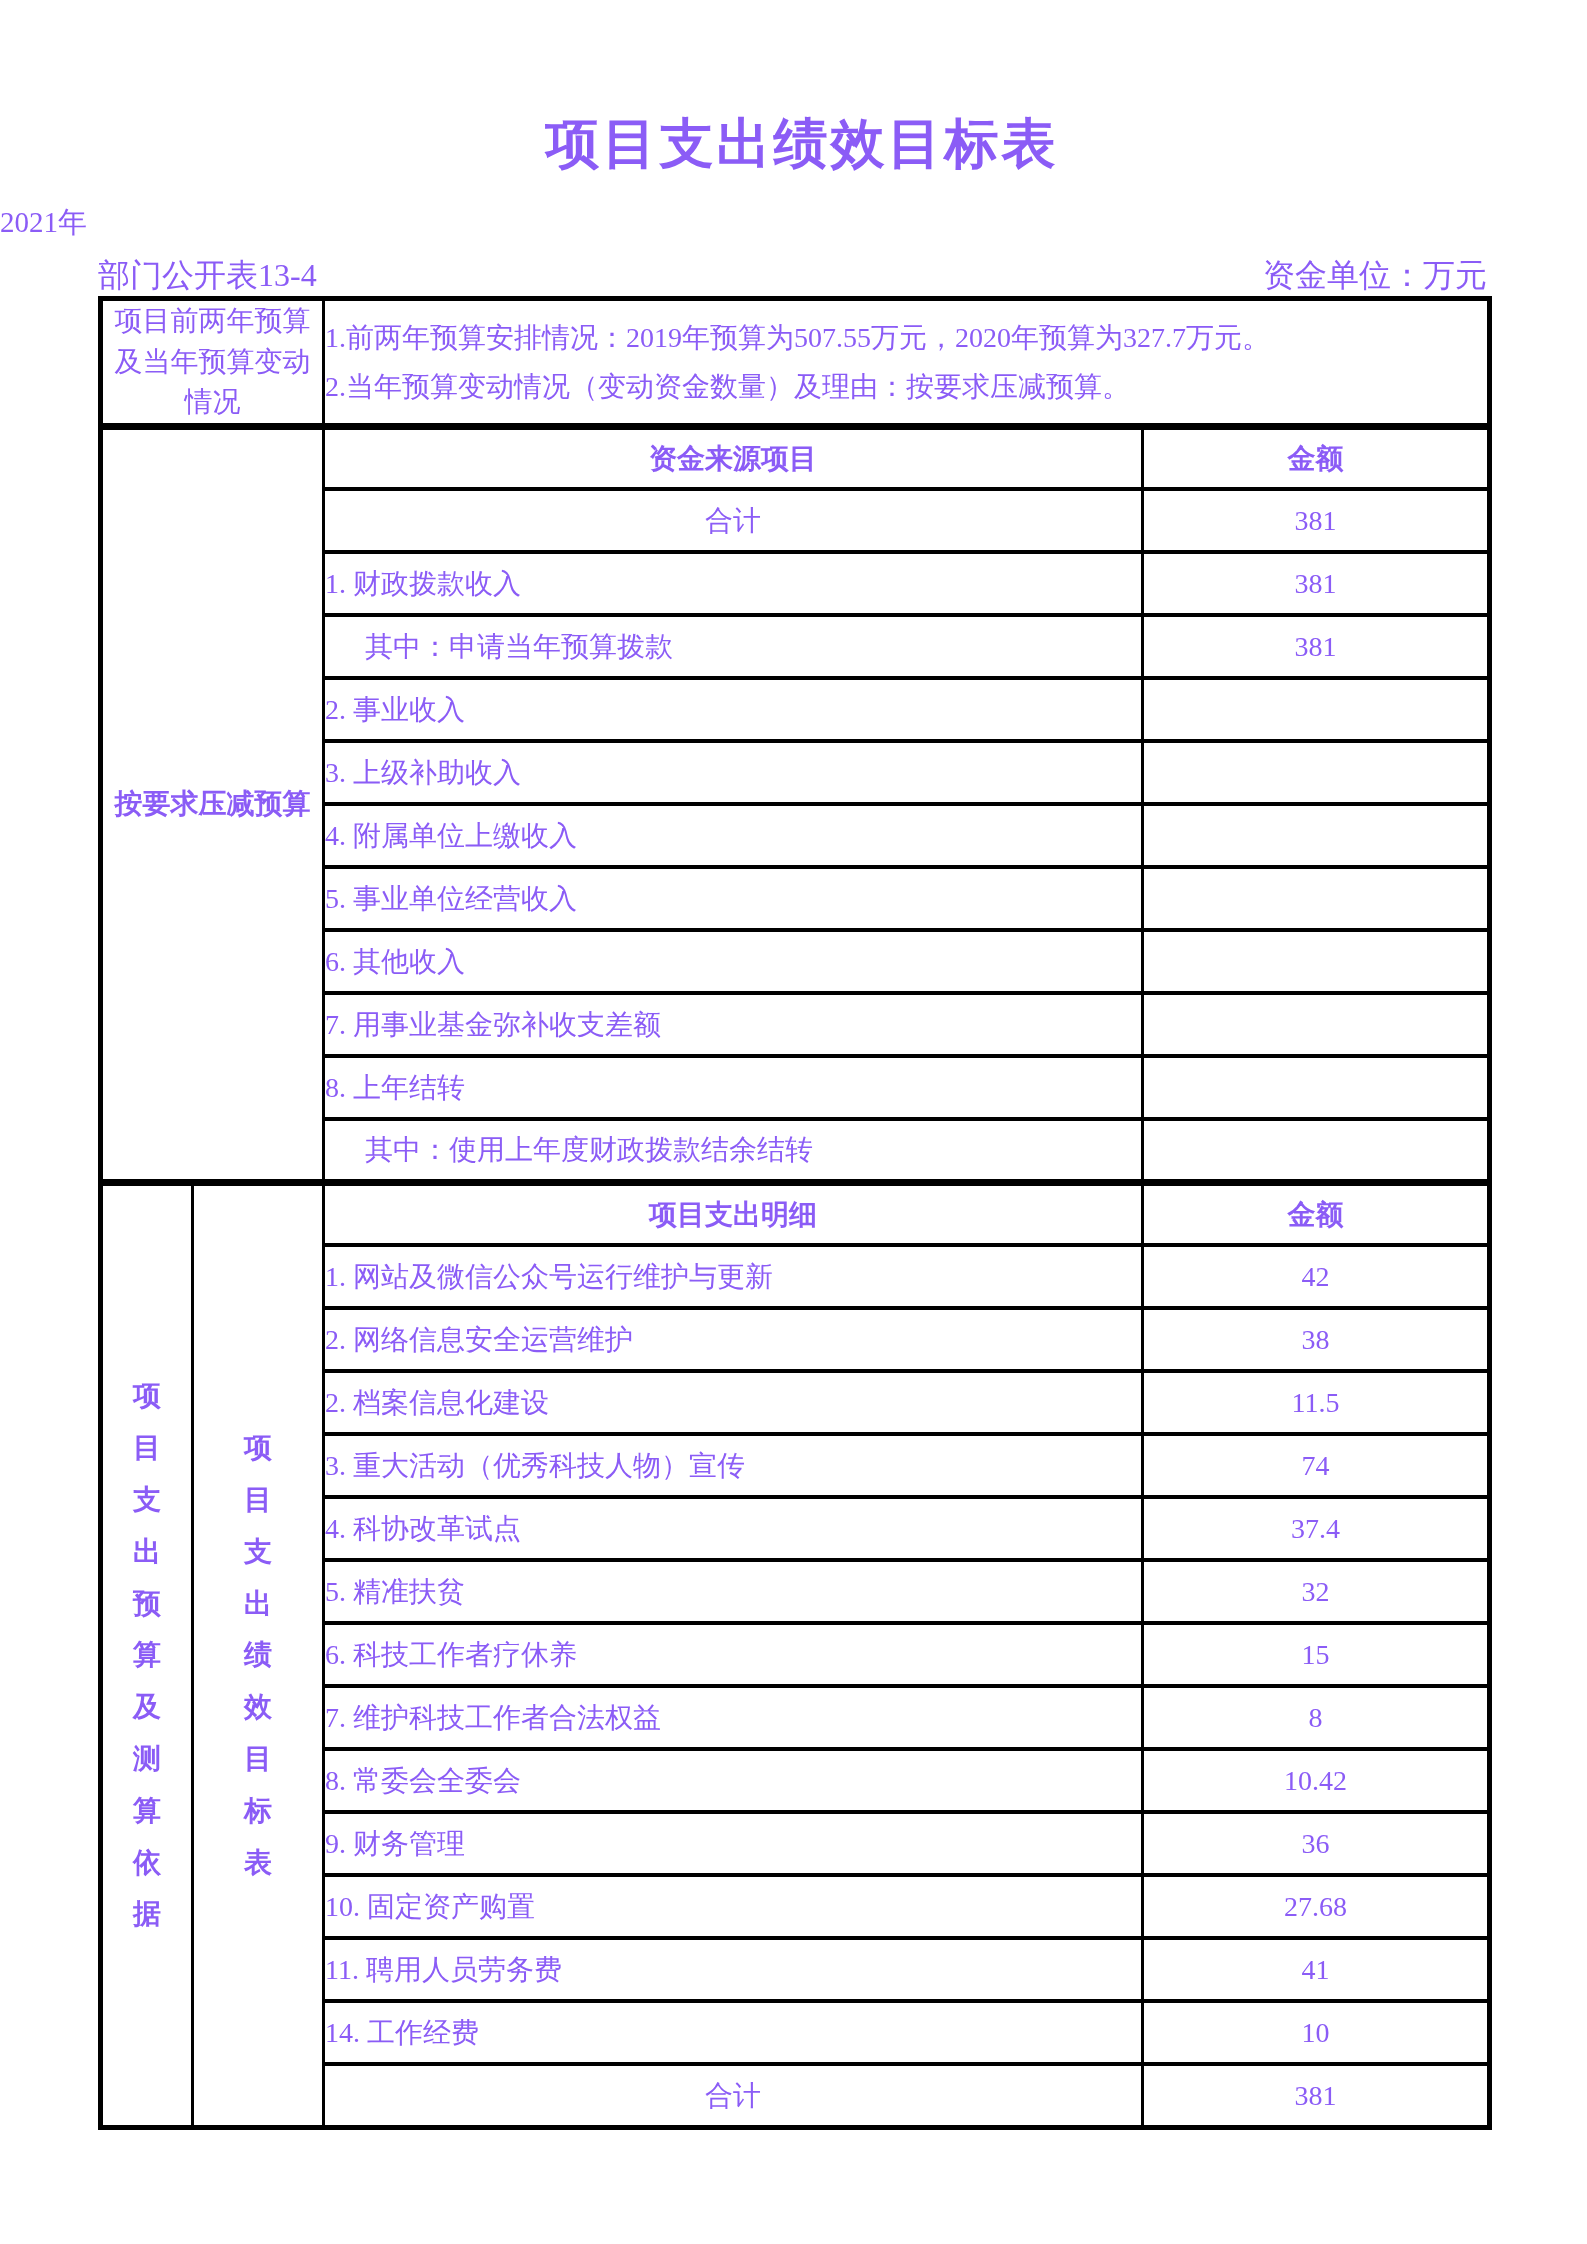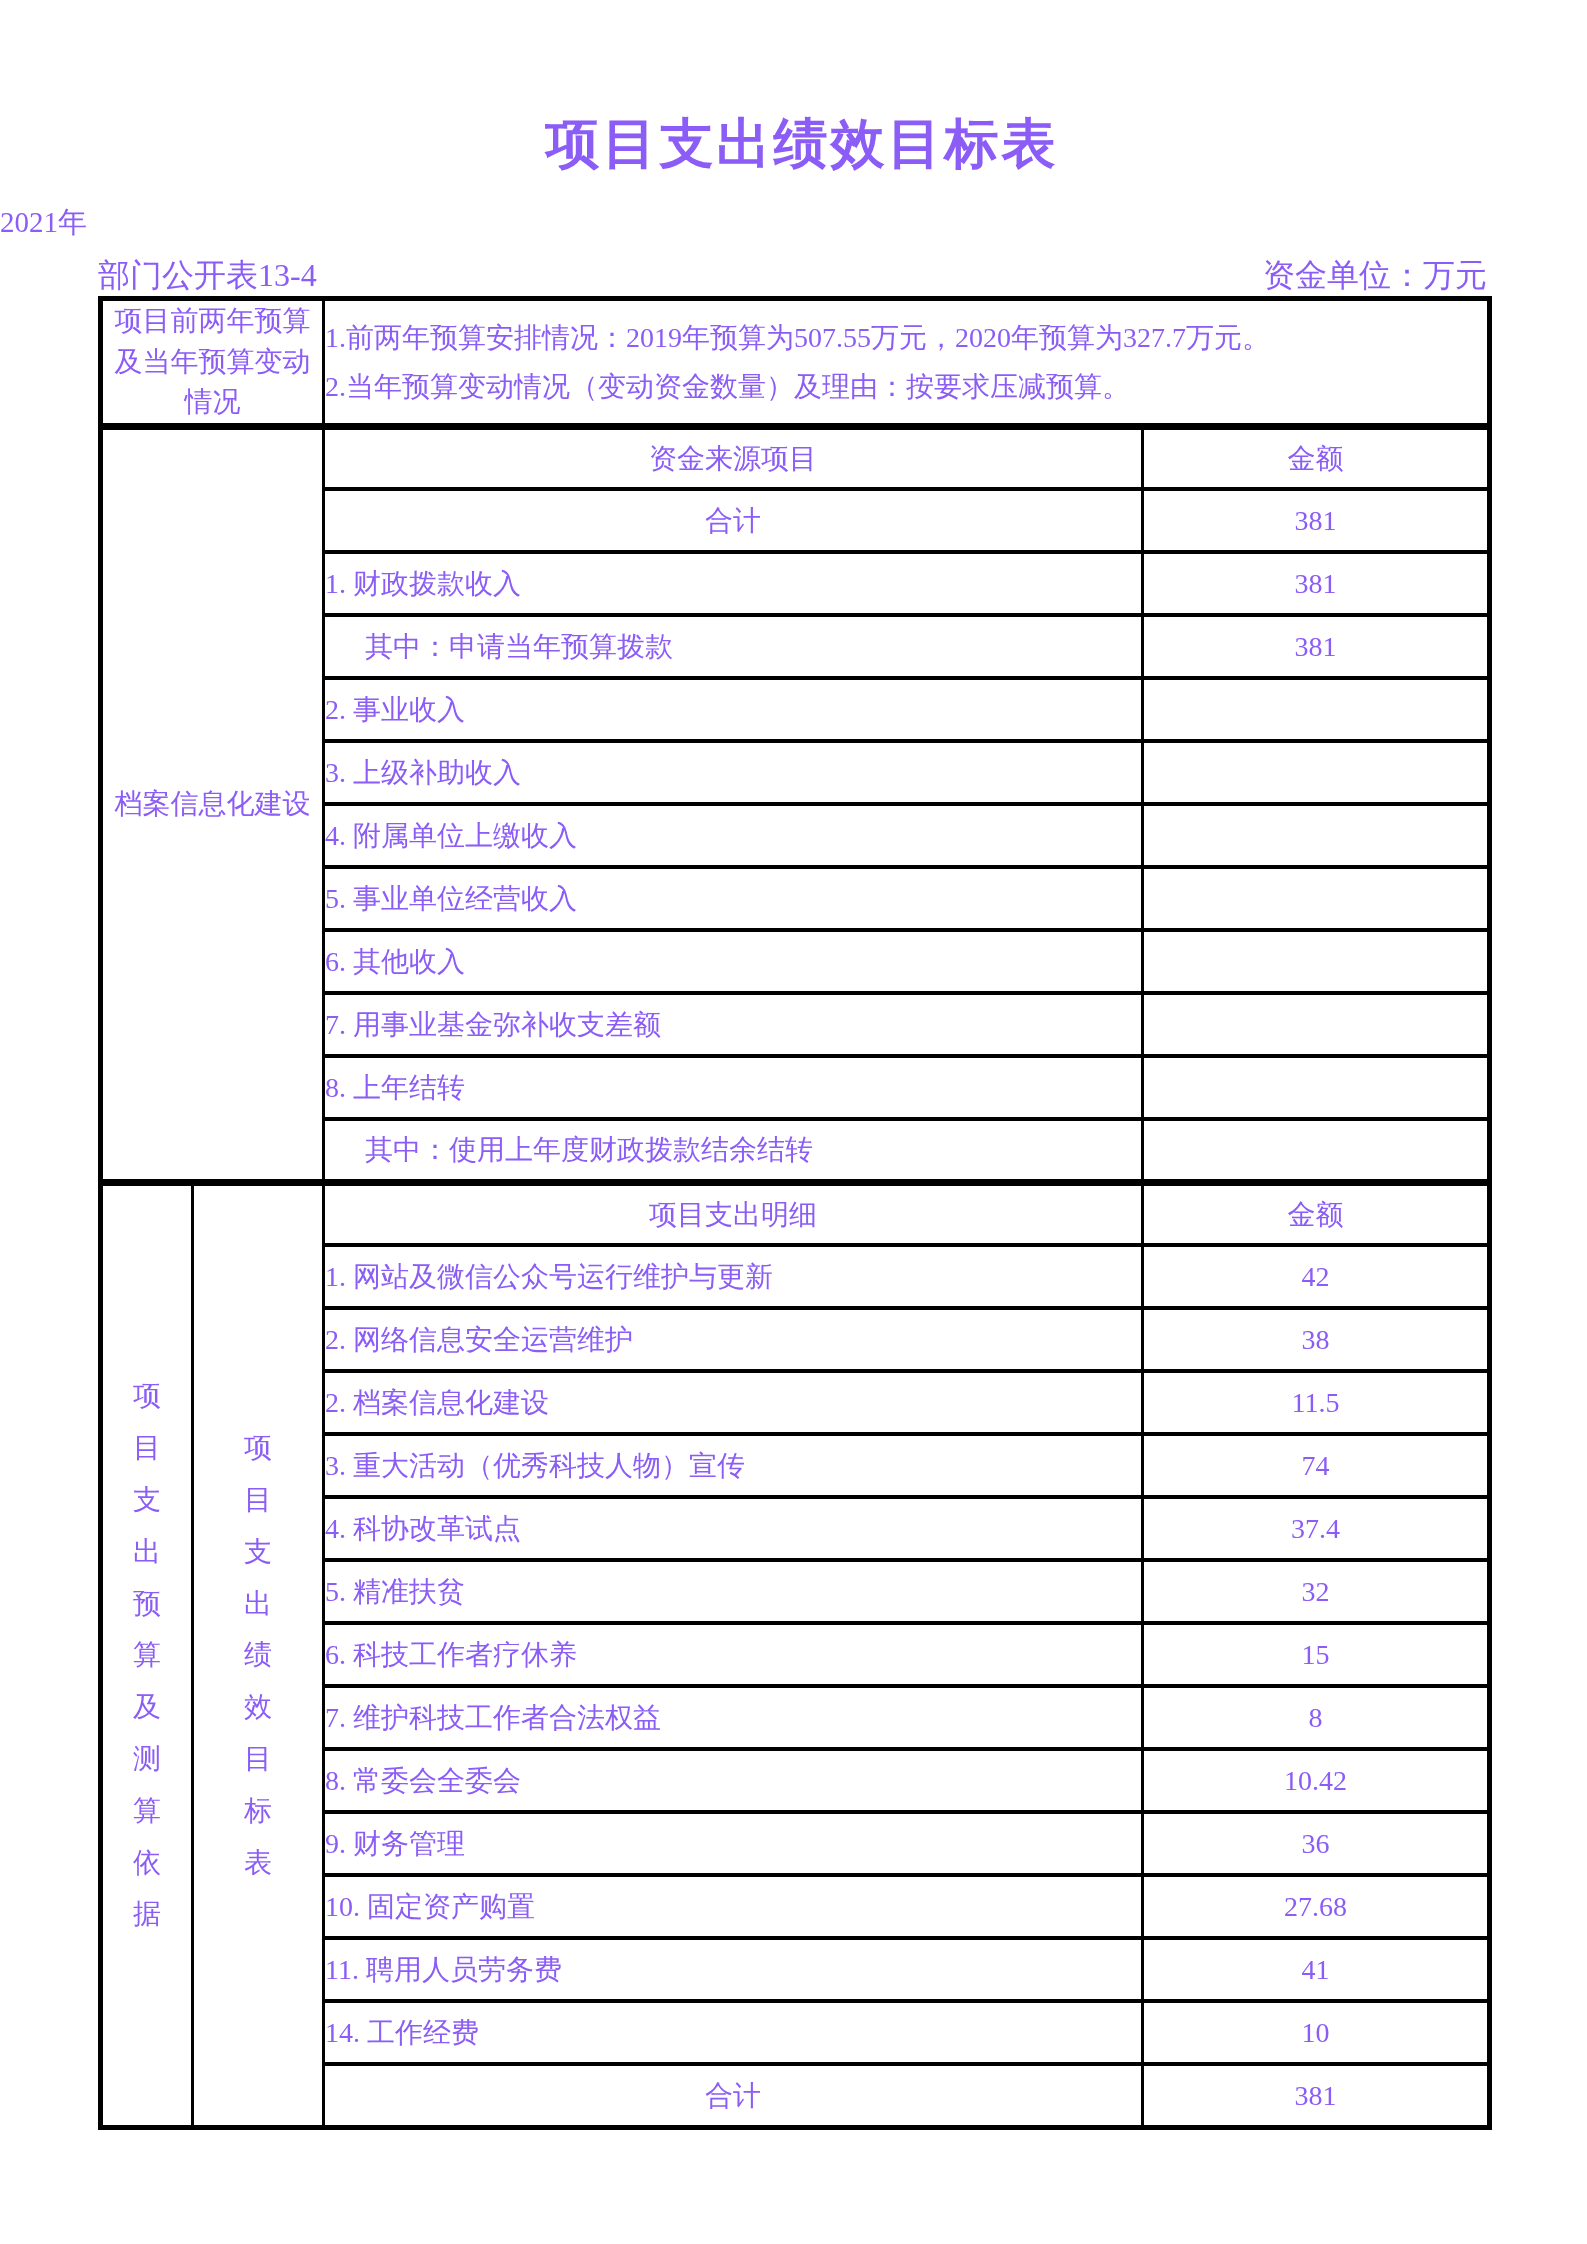--- a/index.html
+++ b/index.html
@@ -56,21 +56,21 @@
     border: 3px solid #000;
     border-top-width: 4px;
     border-bottom-width: 4px;
     font-size: 28px;
     padding: 0;
     vertical-align: middle;
     overflow: hidden;
   }
   tr.row-2x { height: 125px; }
   tr.row-1x { height: 63px; }
-  tr.section-start td { border-top-width: 7px; }
+  tr.section-start td { border-top-width: 7px; font-weight: bold; }
   td.label-cell {
     text-align: center;
     padding: 0 10px;
     line-height: 1.45;
   }
   td.content-cell {
     text-align: left;
     padding-left: 12px;
     line-height: 1.75;
     margin-left: 36px;
@@ -114,21 +114,21 @@
     <tbody>
       <tr class="row-2x">
         <td colspan="2" class="label-cell">项目前两年预算及当年预算变动情况</td>
         <td colspan="2" class="content-cell">
           <div>1.前两年预算安排情况：2019年预算为507.55万元，2020年预算为327.7万元。</div>
           <div>2.当年预算变动情况（变动资金数量）及理由：按要求压减预算。</div>
         </td>
       </tr>
 
       <tr class="row-1x section-start" id="funding-header-row">
-        <td colspan="2" class="label-cell" id="funding-label" rowspan="12">档案信息化建设</td>
+        <td colspan="2" class="label-cell" id="funding-label" rowspan="12">按要求压减预算</td>
         <td class="header-cell">资金来源项目</td>
         <td class="header-cell">金额</td>
       </tr>
         <tr class="row-1x">
           <td class="item-cell center">合计</td>
           <td class="amount-cell">381</td>
         </tr>
         <tr class="row-1x">
           <td class="item-cell">1. 财政拨款收入</td>
           <td class="amount-cell">381</td>

